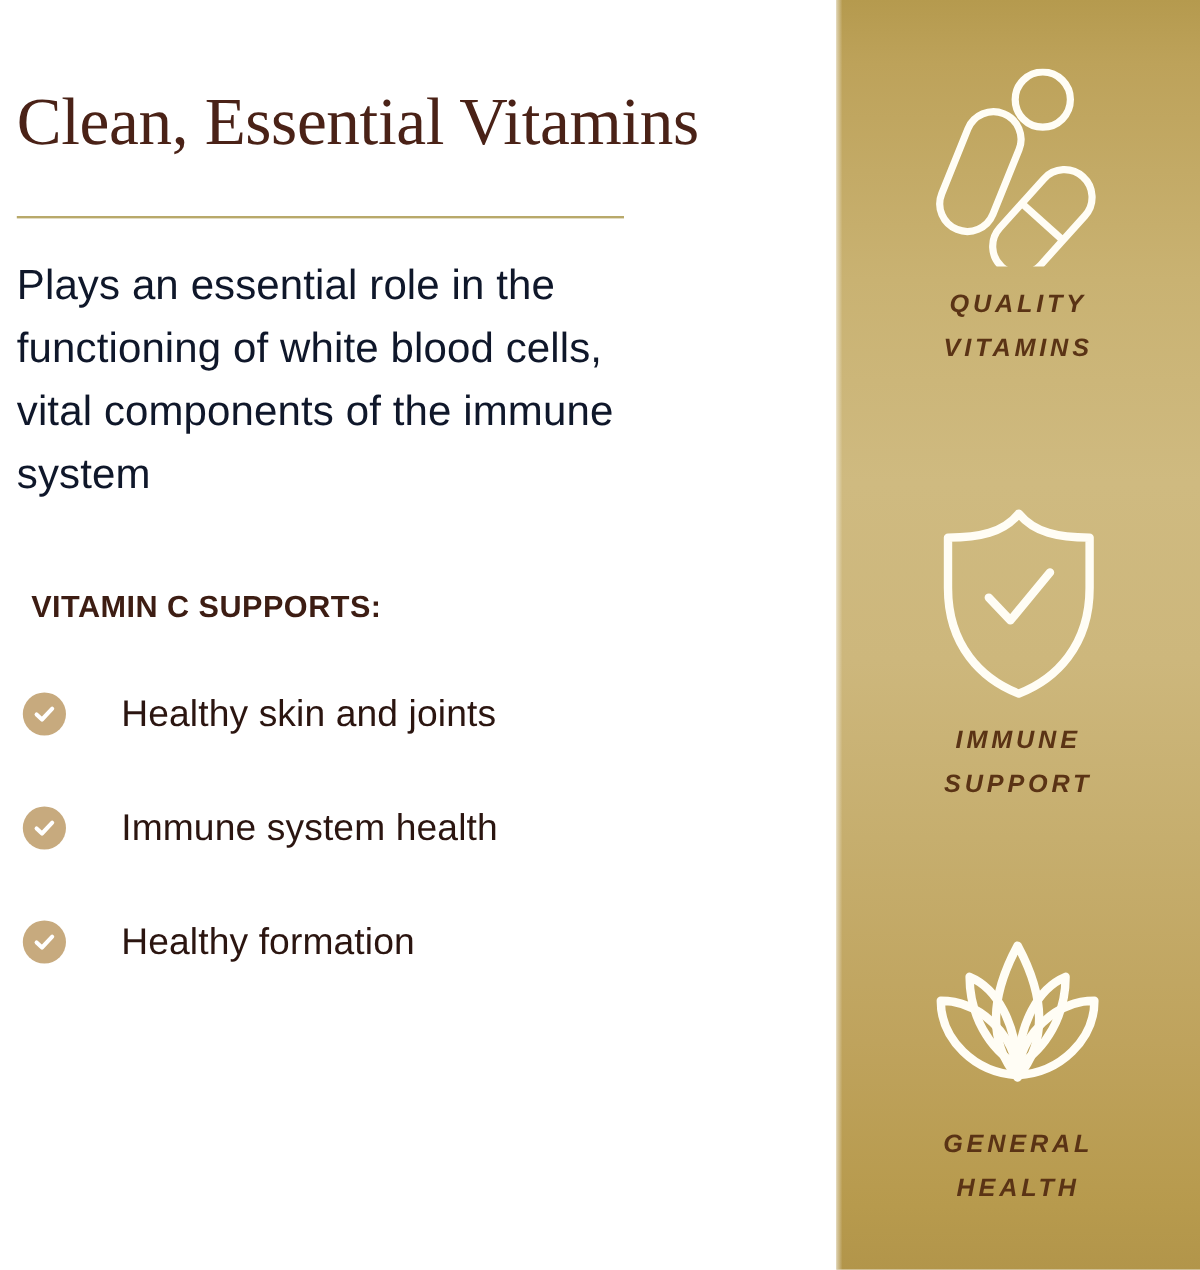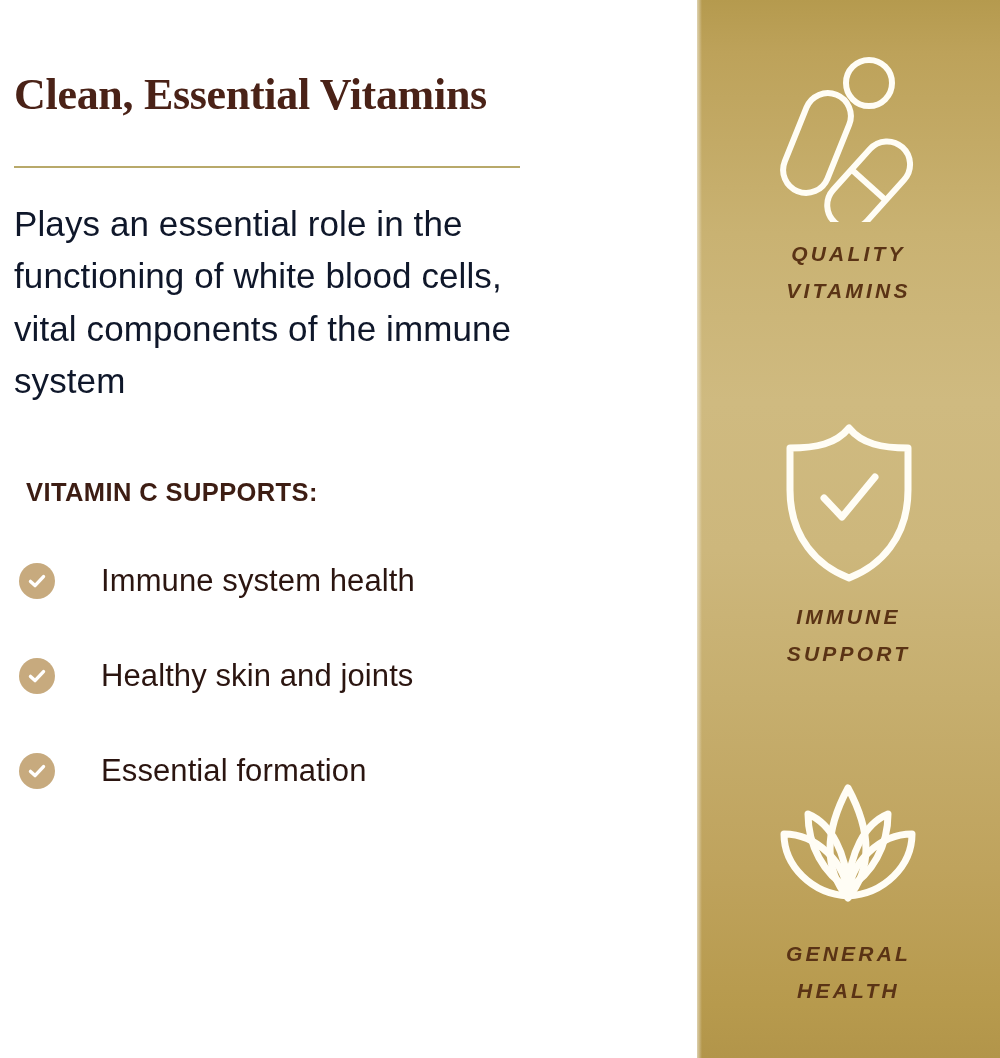--- a/index.html
+++ b/index.html
@@ -30,22 +30,22 @@
     position: relative;
     box-sizing: border-box;
     padding: 0 0 0 14px;
     background: #ffffff;
   }
 
   .headline {
     margin: 0;
     padding-top: 68px;
     font-family: "Liberation Serif", serif;
-    font-weight: 700;
-    font-size: 44px;
+    font-weight: 400;
+    font-size: 56px;
     line-height: 1.22;
     letter-spacing: -0.3px;
     color: #4a2217;
     max-width: 600px;
   }
 
   .rule {
     width: 506px;
     height: 2px;
     background: #b8a96a;
@@ -182,39 +182,39 @@
     <p class="supports-label">VITAMIN C SUPPORTS:</p>
 
     <ul class="benefit-list">
 
       <li class="benefit-item">
         <span class="check-circle">
           <svg width="22" height="22" viewBox="0 0 22 22" aria-hidden="true">
             <path d="M4.5 11.4 L9 15.6 L17.5 6.6" fill="none" stroke="#ffffff" stroke-width="3.4" stroke-linecap="round" stroke-linejoin="round"></path>
           </svg>
         </span>
-        <span class="benefit-text">Immune system health</span>
+        <span class="benefit-text">Healthy skin and joints</span>
       </li>
 
       <li class="benefit-item">
         <span class="check-circle">
           <svg width="22" height="22" viewBox="0 0 22 22" aria-hidden="true">
             <path d="M4.5 11.4 L9 15.6 L17.5 6.6" fill="none" stroke="#ffffff" stroke-width="3.4" stroke-linecap="round" stroke-linejoin="round"></path>
           </svg>
         </span>
-        <span class="benefit-text">Healthy skin and joints</span>
+        <span class="benefit-text">Immune system health</span>
       </li>
 
       <li class="benefit-item">
         <span class="check-circle">
           <svg width="22" height="22" viewBox="0 0 22 22" aria-hidden="true">
             <path d="M4.5 11.4 L9 15.6 L17.5 6.6" fill="none" stroke="#ffffff" stroke-width="3.4" stroke-linecap="round" stroke-linejoin="round"></path>
           </svg>
         </span>
-        <span class="benefit-text">Essential formation</span>
+        <span class="benefit-text">Healthy formation</span>
       </li>
 
     </ul>
   </div>
 
   <div class="gold-panel">
 
     <div class="badge badge-1">
       <div class="badge-icon">
         <svg width="160" height="165" viewBox="0 0 160 165" aria-hidden="true">

